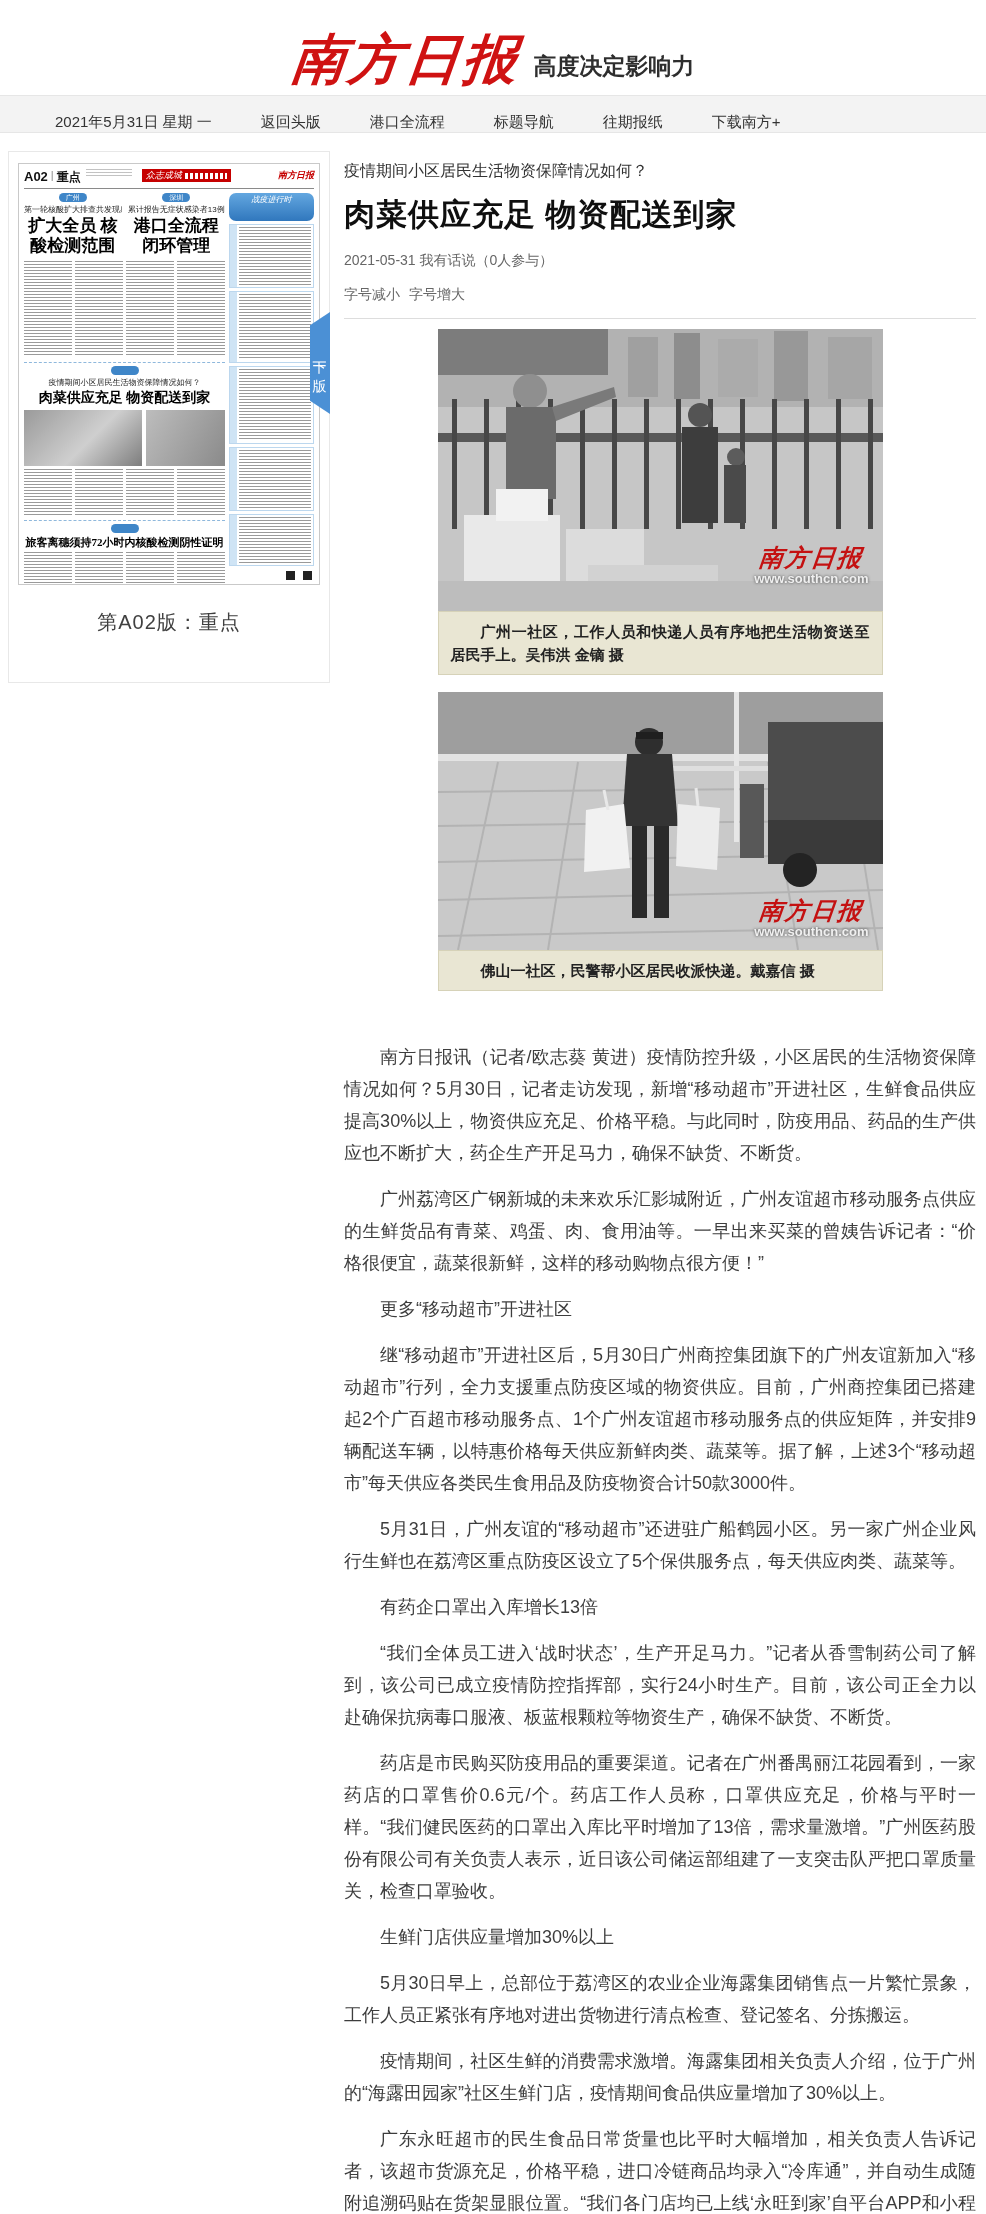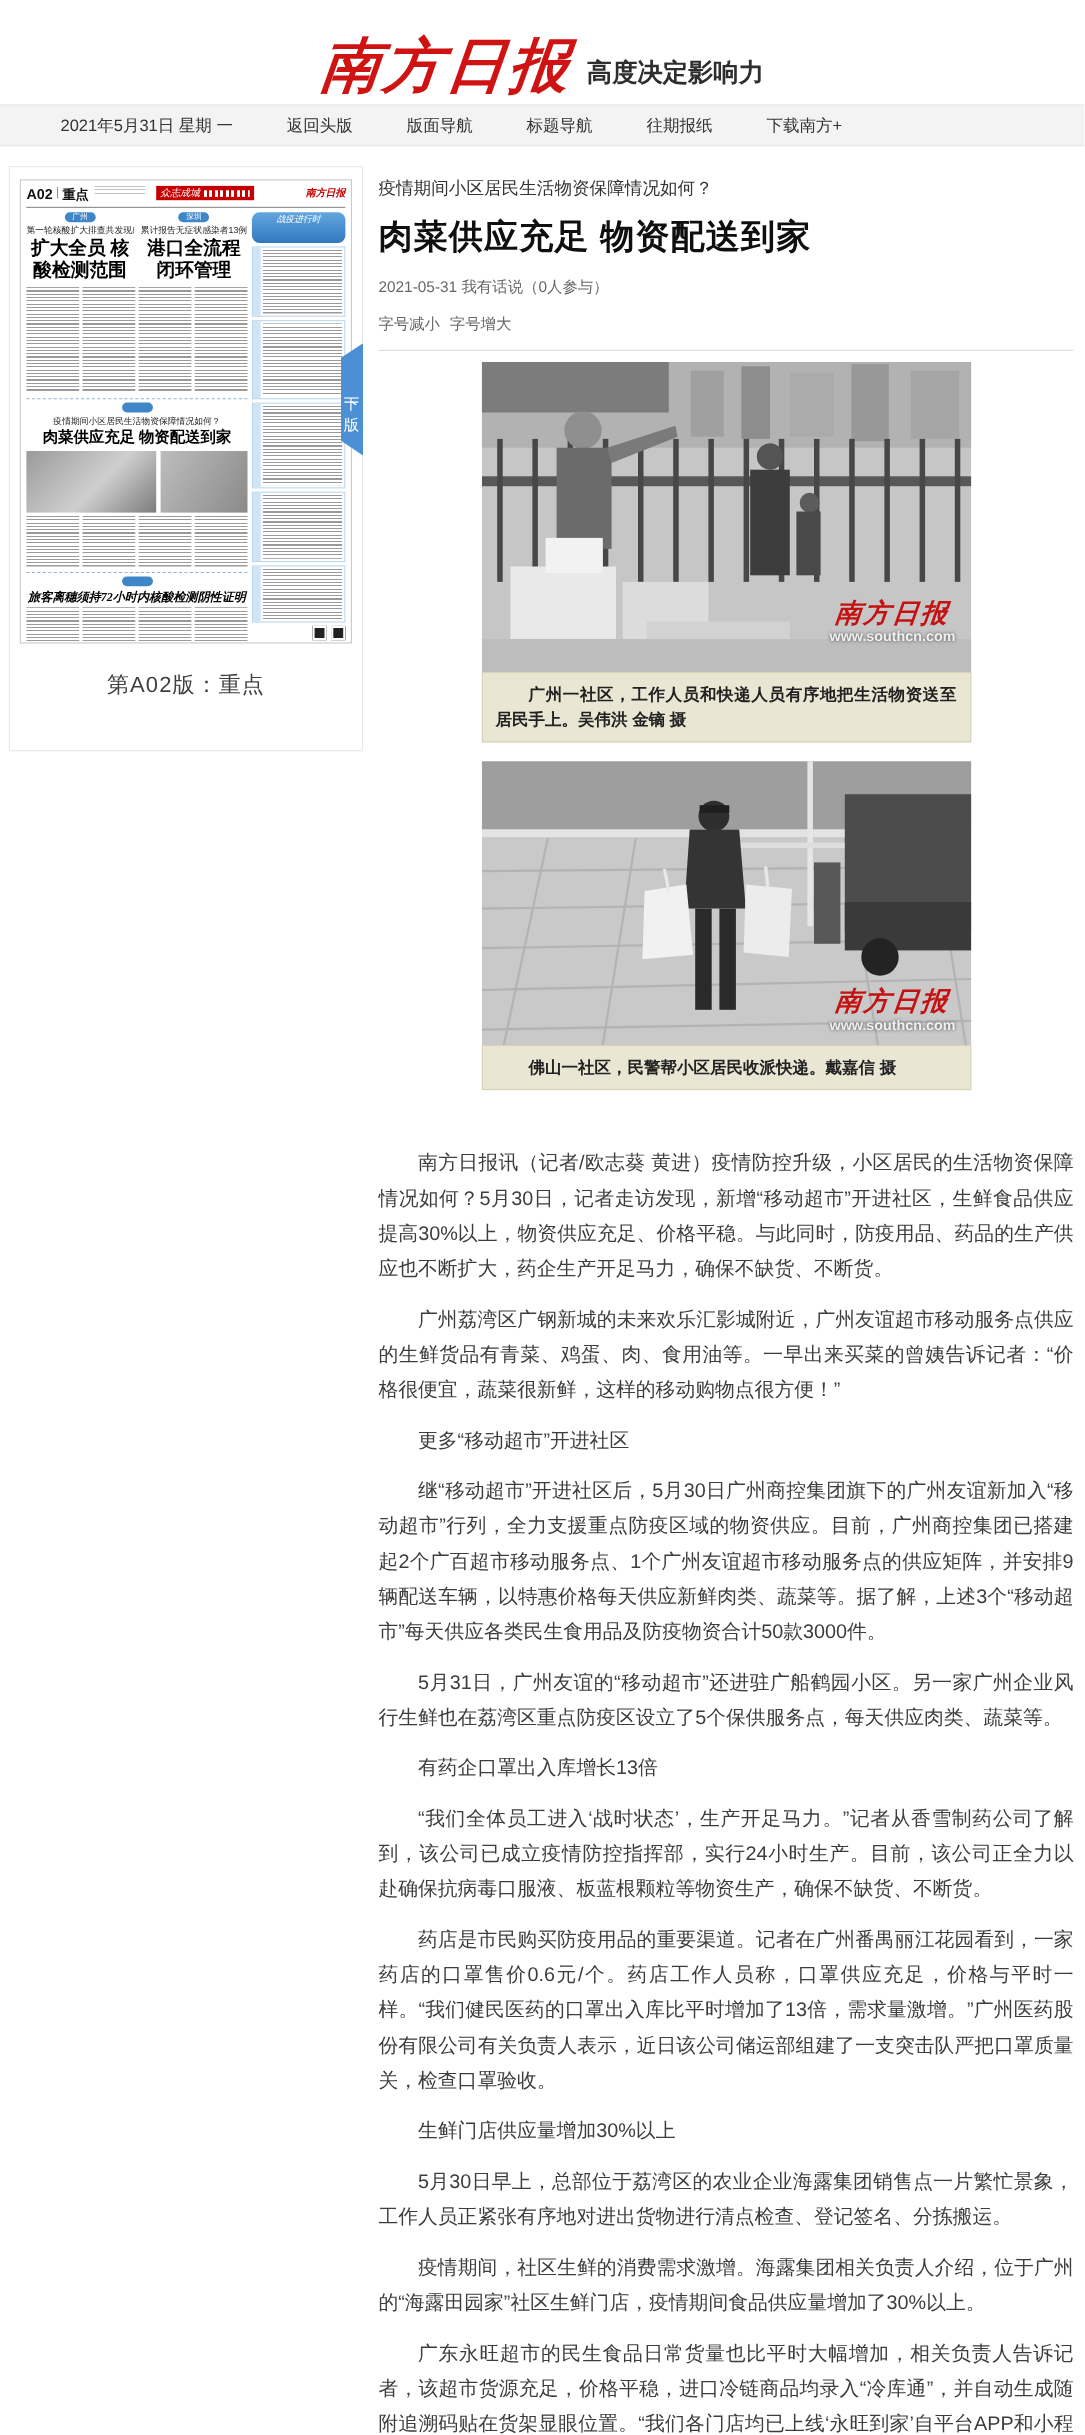--- a/index.html
+++ b/index.html
@@ -4,21 +4,21 @@
 <style>
   html,body{margin:0;padding:0;background:#fff;}
   body{width:986px;color:#333;font-family:"Liberation Sans","DejaVu Sans",sans-serif;}
 
   
   .site-header{height:95px;display:flex;align-items:flex-end;justify-content:center;padding-bottom:8px;box-sizing:border-box;background:#fff;}
   .logo{font-family:"Liberation Serif","DejaVu Serif",serif;font-style:italic;font-weight:bold;color:#cf1212;font-size:54px;line-height:1;letter-spacing:3px;transform:skewX(-6deg);}
   .tagline{font-size:23px;color:#2e2e2e;margin-left:14px;padding-bottom:5px;font-weight:bold;}
 
   
-  .navbar{height:36px;background:#f3f3f3;border-top:1px solid #e6e6e6;border-bottom:1px solid #e6e6e6;display:flex;align-items:center;font-size:15px;color:#333;}
+  .navbar{height:36px;background:#f3f3f3;border-top:1px solid #e6e6e6;border-bottom:1px solid #e6e6e6;display:flex;align-items:flex-end;font-size:15px;color:#333;}
   .nav-date{margin-left:55px;}
   .nav-item{margin-left:49px;cursor:pointer;}
 
   
   .main{display:flex;align-items:flex-start;padding:18px 0 0 8px;}
   .sidebar{width:322px;flex:none;position:relative;}
   .side-panel{border:1px solid #e8e8e8;background:#fff;padding:11px 9px 46px;box-sizing:border-box;}
   .page-caption{text-align:center;font-size:20px;color:#404040;margin-top:24px;letter-spacing:1px;}
   .next-tab{position:absolute;right:0;top:161px;width:20px;height:102px;background:#4b90d5;color:#fff;
     clip-path:polygon(0 13%,100% 0,100% 100%,0 87%);display:flex;align-items:center;justify-content:center;cursor:pointer;z-index:2;}
@@ -44,21 +44,21 @@
   .mt-tag{width:28px;height:9px;background:#3f86c8;border-radius:5px;color:#fff;font-size:7px;line-height:9px;text-align:center;margin:0 auto 2px;overflow:hidden;}
   .mt-kicker{font-size:8px;color:#222;white-space:nowrap;overflow:hidden;text-align:center;}
   .mt-hl{font-family:"Liberation Serif","DejaVu Serif",serif;font-weight:bold;font-size:17px;line-height:20px;text-align:center;color:#000;margin:1px 0 3px;}
   .mt-cols{display:flex;gap:3px;margin-top:2px;}
   .mt-cols .col{flex:1;}
   .mt-mid,.mt-bot{margin-top:5px;border-top:1px dashed #8fb8dc;padding-top:3px;}
   .mt-mid-hl{font-family:"Liberation Serif","DejaVu Serif",serif;font-weight:bold;font-size:14px;text-align:center;color:#000;margin:1px 0 3px;white-space:nowrap;}
   .mt-photos{display:flex;gap:4px;margin:2px 0 3px;}
   .mt-photo-a{width:118px;height:56px;background:linear-gradient(135deg,#9a9a9a,#cfcfcf 55%,#7d7d7d);}
   .mt-photo-b{flex:1;height:56px;background:linear-gradient(120deg,#bdbdbd,#8a8a8a);}
-  .mt-bot-hl{font-family:"Liberation Serif","DejaVu Serif",serif;font-weight:bold;font-size:11px;text-align:center;color:#000;margin:1px 0 2px;white-space:nowrap;font-style:italic;}
+  .mt-bot-hl{font-family:"Liberation Serif","DejaVu Serif",serif;font-weight:bold;font-size:11px;text-align:center;color:#000;margin:1px 0 2px;white-space:nowrap;}
   .mt-colhead{height:28px;border-radius:7px;background:linear-gradient(#63a7e0,#3077bd);color:#fff;font-size:8px;font-style:italic;text-align:center;line-height:13px;margin-bottom:3px;white-space:nowrap;overflow:hidden;}
   .mt-box{border:1px solid #bcd7ee;display:flex;margin-bottom:3px;}
   .mt-box i{width:7px;background:#cfe4f5;flex:none;}
   .mt-box .tsim{flex:1;margin:2px;}
   .mt-qr{display:flex;gap:4px;justify-content:flex-end;margin-top:2px;}
   .mt-qr i{width:13px;height:13px;background:#222;box-shadow:inset 0 0 0 2px #fff,inset 0 0 0 4px #222;}
 
   
   .article{width:632px;margin-left:14px;flex:none;}
   .kicker{font-size:16px;color:#333;margin:10px 0 12px;}
@@ -86,21 +86,21 @@
 <body>
 
 <div class="site-header">
   <div class="logo">南方日报</div>
   <div class="tagline">高度决定影响力</div>
 </div>
 
 <div class="navbar">
   <span class="nav-date">2021年5月31日 星期 一</span>
   <span class="nav-item">返回头版</span>
-  <span class="nav-item">版面导航</span>
+  <span class="nav-item">港口全流程</span>
   <span class="nav-item">标题导航</span>
   <span class="nav-item">往期报纸</span>
   <span class="nav-item">下载南方+</span>
 </div>
 
 <div class="main">
 
   <div class="sidebar">
     <div class="side-panel">
       <div class="thumb">

